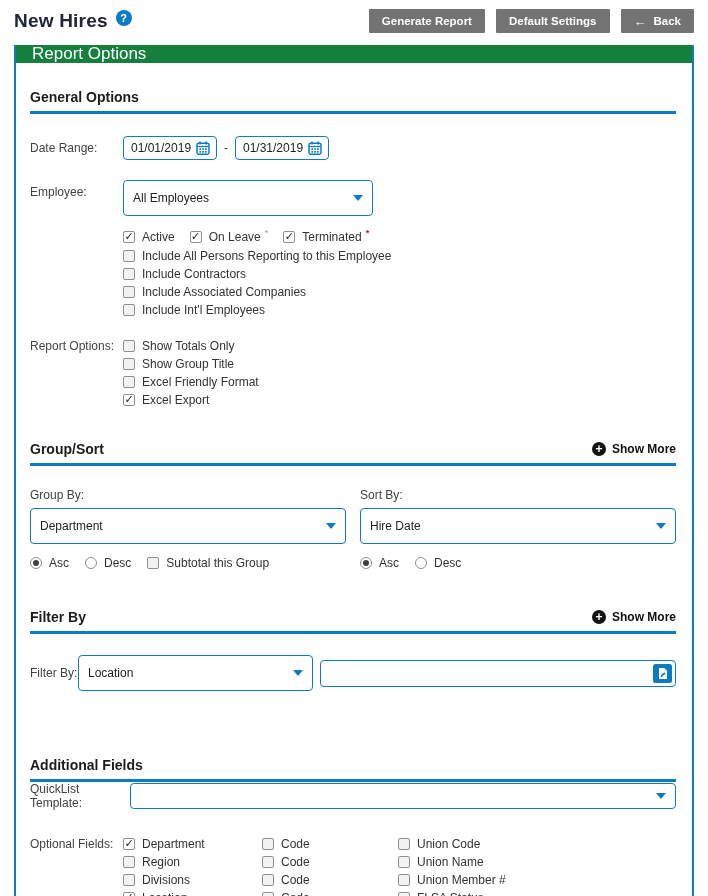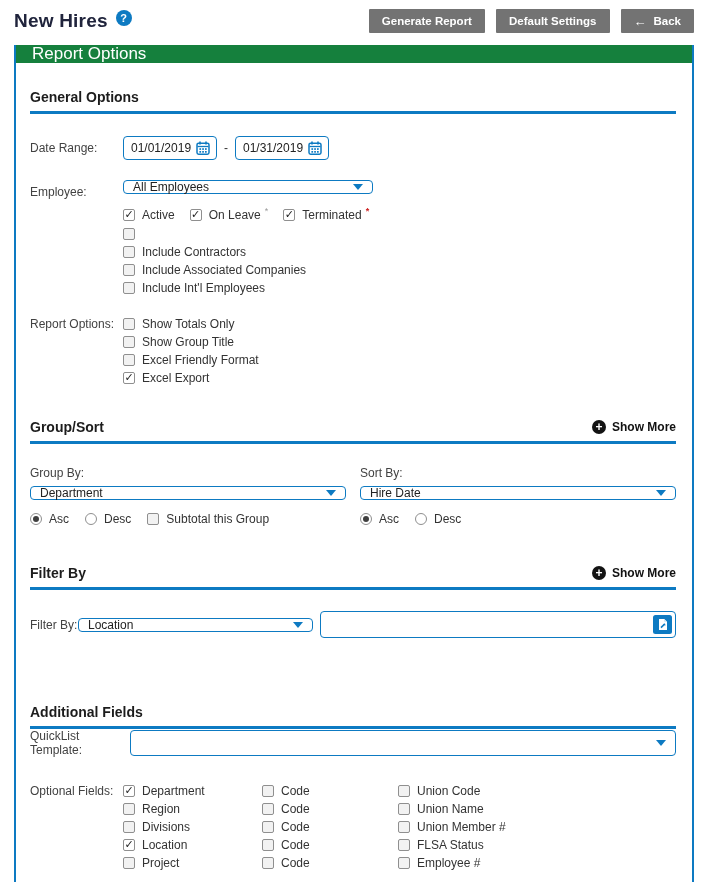--- a/index.html
+++ b/index.html
@@ -34,21 +34,21 @@
   .plus { width:14px; height:14px; border-radius:50%; background:#131313; color:#fff;
     font-size:12px; font-weight:bold; display:flex; align-items:center; justify-content:center;
     line-height:1; padding-bottom:1px; }
 
   
   .form-row { display:flex; align-items:flex-start; }
   .form-label { width:93px; flex:none; font-size:12px; color:#424242; padding-top:5px; }
   .small-label { font-size:12px; color:#424242; margin-bottom:6px; }
 
   
-  .select { height:14px; border:1.5px solid #0d7ac2; border-radius:4px; background:#fff;
+  .select { height:36px; border:1.5px solid #0d7ac2; border-radius:4px; background:#fff;
     display:flex; align-items:center; justify-content:space-between; padding:0 9px;
     font-size:12px; color:#222; cursor:pointer; }
   .caret { width:0; height:0; border-left:5px solid transparent; border-right:5px solid transparent;
     border-top:6px solid #0d7ac2; flex:none; margin-left:8px; }
   .date-input { width:94px; height:24px; border:1.5px solid #0d7ac2; border-radius:4px;
     background:#fff; display:flex; align-items:center; justify-content:space-between;
     padding:0 6px 0 7px; font-size:12px; color:#222; }
   .date-sep { margin:0 7px; font-size:12px; color:#333; align-self:center; }
   .text-input-wrap { height:27px; border:1.5px solid #0d7ac2; border-radius:4px; background:#fff;
     display:flex; align-items:center; padding:2px 3px; }
@@ -191,20 +191,21 @@
             </label>
             <label class="opt">
               <span class="cb on">✓</span>
               <span>Terminated</span>
               <sup class="sup red">*</sup>
             </label>
           </div>
         <div>
             <label class="opt">
               <span class="cb"></span>
+              <span>Include All Persons Reporting to this Employee</span>
             </label>
             <label class="opt">
               <span class="cb"></span>
               <span>Include Contractors</span>
             </label>
             <label class="opt">
               <span class="cb"></span>
               <span>Include Associated Companies</span>
             </label>
             <label class="opt">

